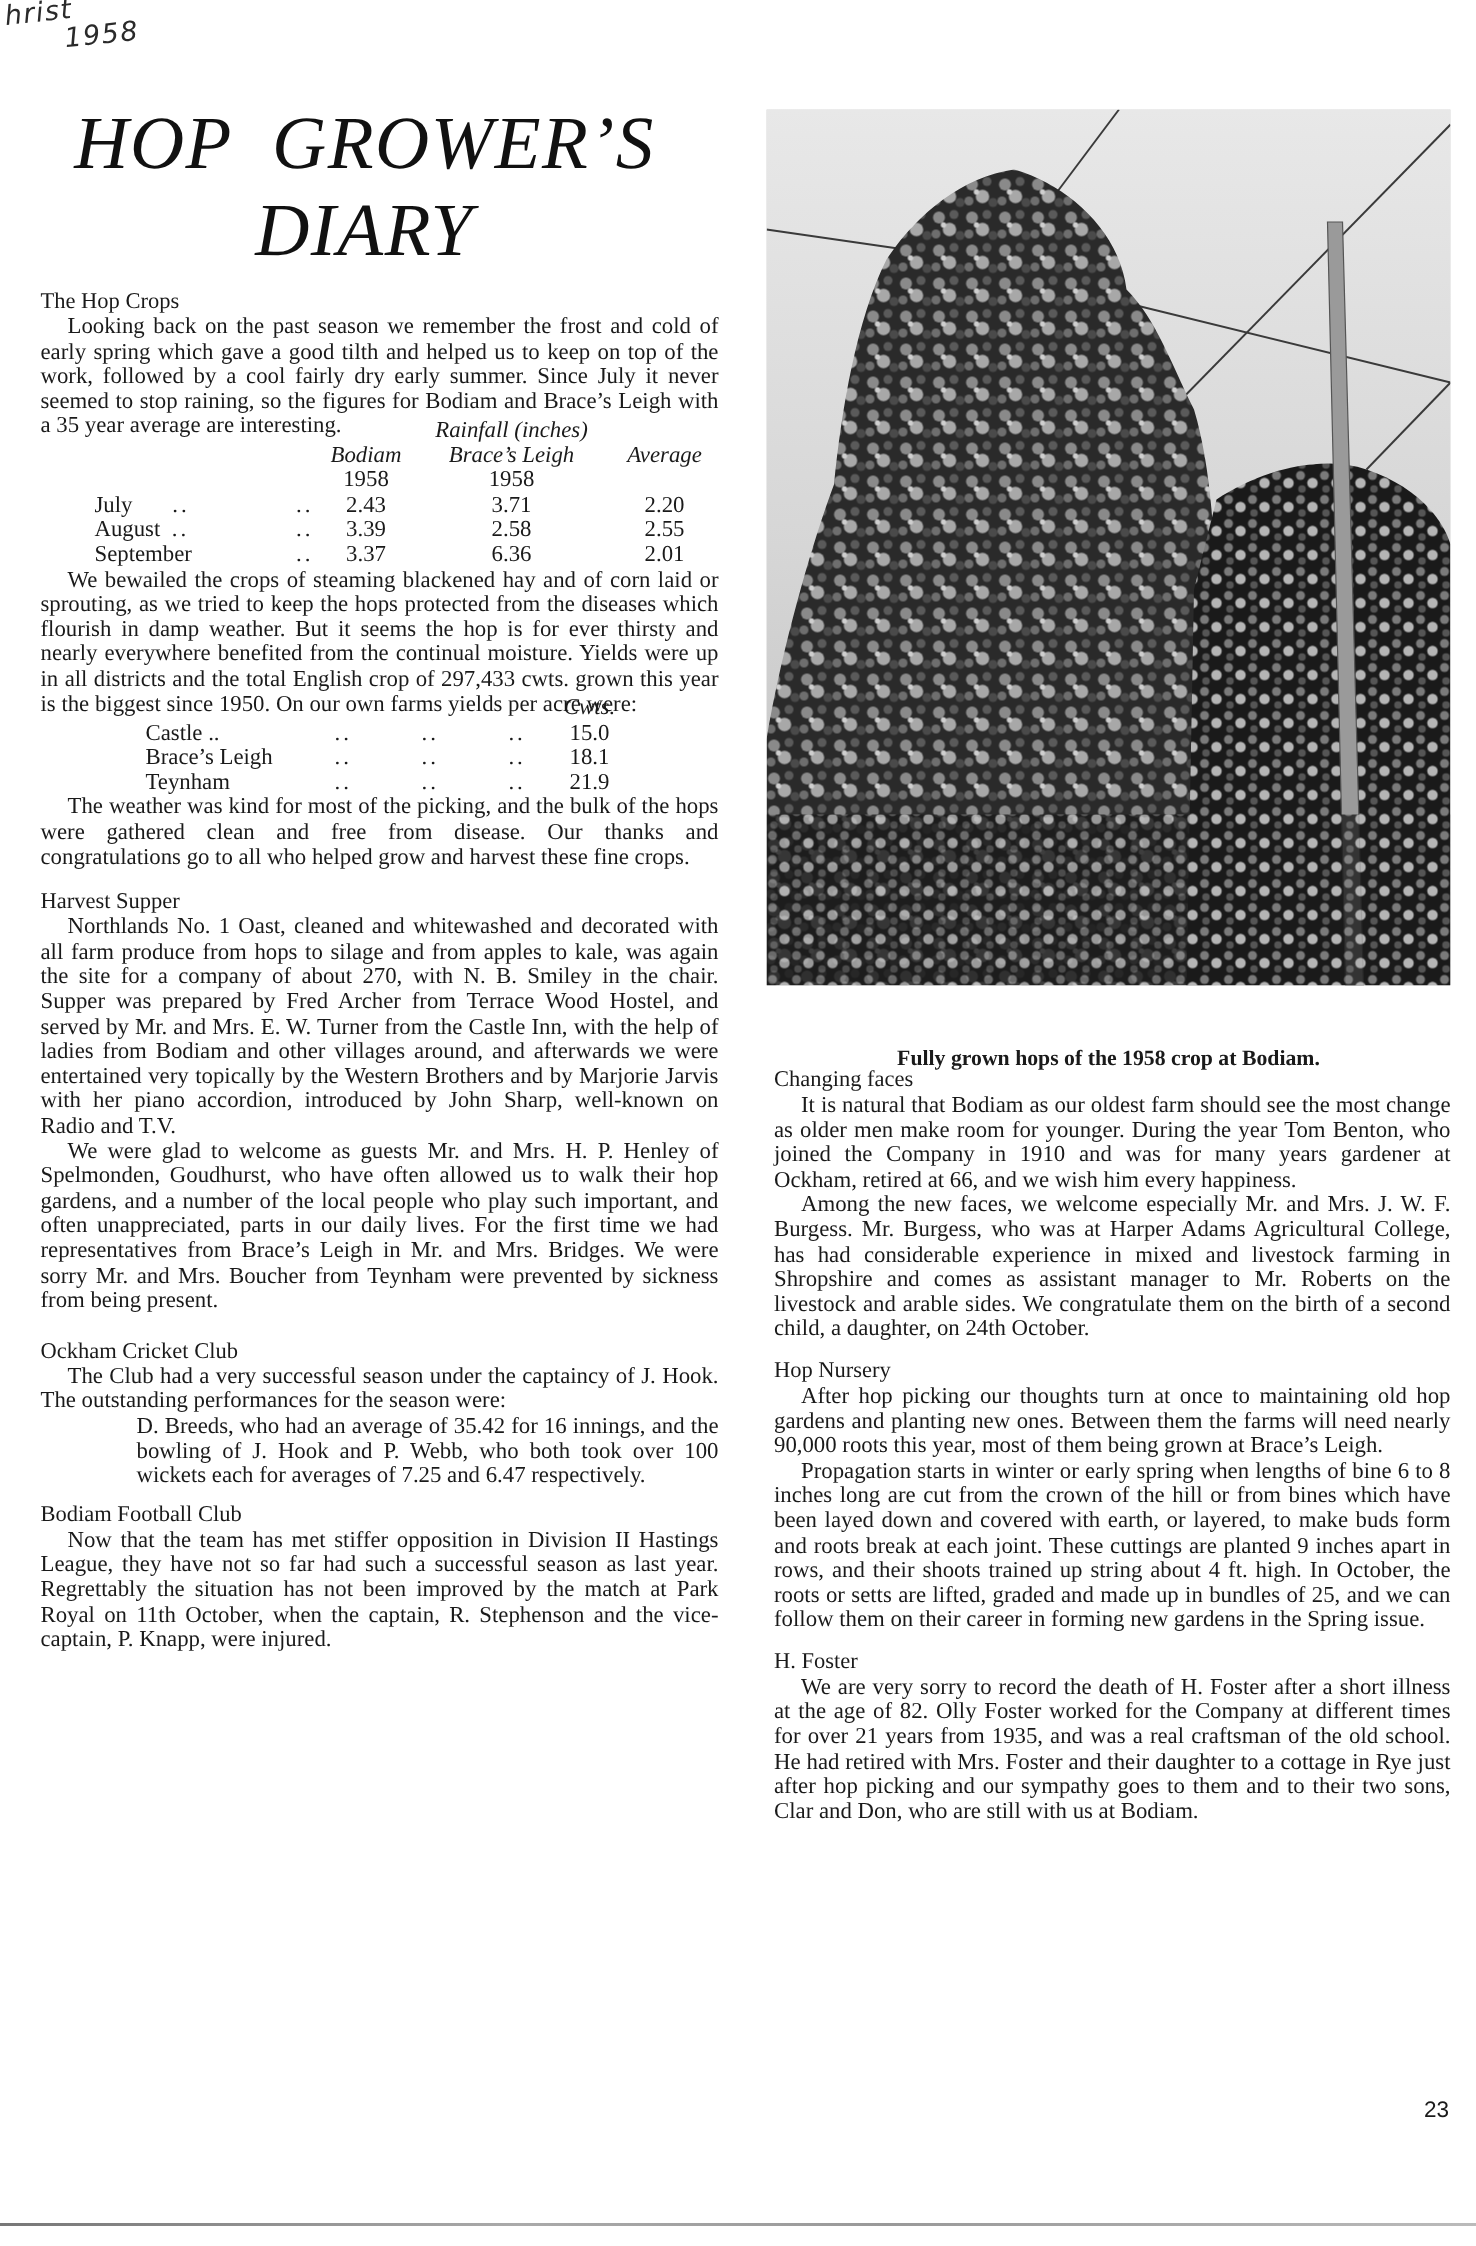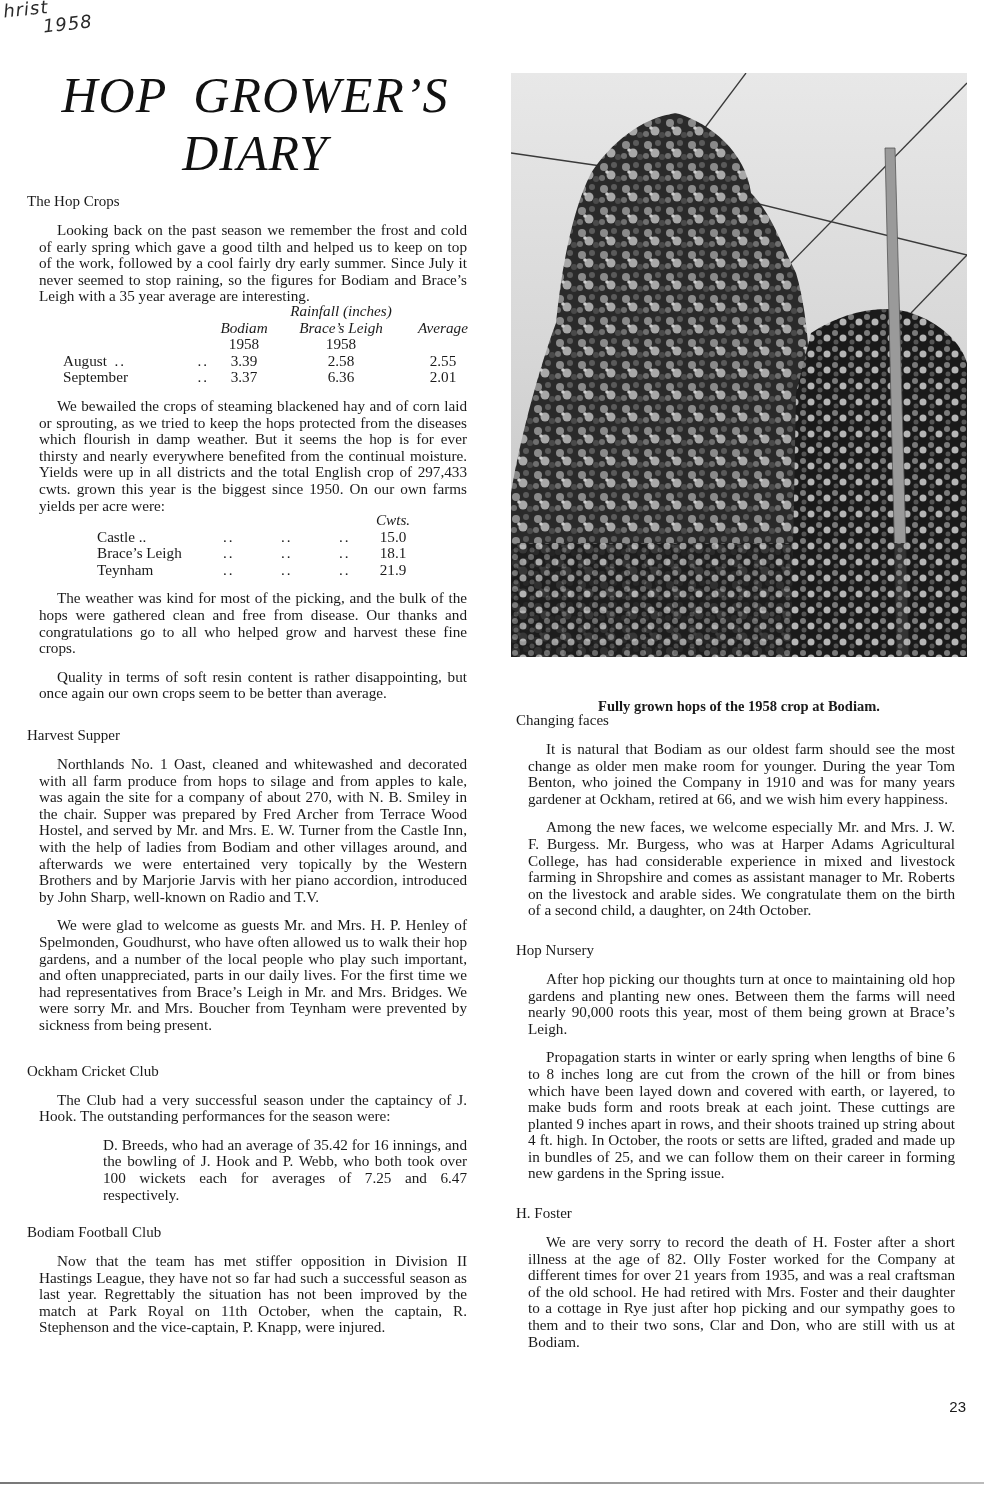--- a/index.html
+++ b/index.html
@@ -12,21 +12,21 @@
   .handwriting {
     font-family: "DejaVu Sans", sans-serif; font-style: italic;
     color: #2a2a2a; font-size: 18px; transform: rotate(-6deg);
     letter-spacing: 1px;
   }
   .title {
     font-style: italic; font-size: 50px; letter-spacing: 1px;
     text-align: center; line-height: 58px; color: #111;
   }
   .col { position: absolute; font-size: 15.2px; line-height: 16.6px; text-align: justify; }
-  .col p { margin: 12px; text-indent: 18px; }
+  .col p { margin: 0; text-indent: 18px; }
   .col h3 { margin: 0; font-size: 15px; font-weight: normal; line-height: 18px; text-indent: 0; }
   .gap { height: 12px; }
   table.rain { border-collapse: collapse; font-size: 15.2px; line-height: 16.6px; }
   table.rain td { padding: 0; vertical-align: top; }
   .ital { font-style: italic; margin-top: 24px; }
   .c { text-align: center; }
   .dots { letter-spacing: 2px; }
   .indentblock { padding-left: 64px; text-indent: 0 !important; }
   .photo {
     position: absolute; left: 511px; top: 73px; width: 456px; height: 584px;
@@ -40,21 +40,21 @@
   }
 </style>
 </head>
 <body>
 
 <div class="abs handwriting" style="left:4px; top:-4px;">
   <div>hrist</div>
   <div style="padding-left:38px; margin-top:-2px;">1958</div>
 </div>
 
-<div class="abs title" style="left:20px; top:66px; width:470px;">
+<div class="abs title" style="left:8px; top:66px; width:470px;">
   <div style="white-space:pre;">HOP  GROWER’S</div>
   <div>DIARY</div>
 </div>
 
 <div class="col" style="left:27px; top:192px; width:452px;">
 
   <section>
     <h3>The Hop Crops</h3>
     <p>Looking back on the past season we remember the frost and cold of early spring which gave a good tilth and helped us to keep on top of the work, followed by a cool fairly dry early summer.  Since July it never seemed to stop raining, so the figures for Bodiam and Brace’s Leigh with a 35 year average are interesting.</p>
 
@@ -79,20 +79,28 @@
       <tr>
         <td></td>
             <td></td>
             <td></td>
         <td class="c">1958</td>
         <td class="c">1958</td>
         <td></td>
       </tr>
       <tr>
         <td></td>
+        <td><span>July</span>&nbsp;&nbsp;&nbsp;&nbsp;&nbsp;&nbsp;&nbsp;<span class="dots">..</span></td>
+        <td class="dots" style="text-align:right; padding-right:4px;">..</td>
+        <td class="c">2.43</td>
+        <td class="c">3.71</td>
+        <td class="c">2.20</td>
+      </tr>
+      <tr>
+        <td></td>
         <td><span>August</span>&nbsp;&nbsp;<span class="dots">..</span></td>
         <td class="dots" style="text-align:right; padding-right:4px;">..</td>
         <td class="c">3.39</td>
         <td class="c">2.58</td>
         <td class="c">2.55</td>
       </tr>
       <tr>
         <td></td>
         <td><span>September</span></td>
         <td class="dots" style="text-align:right; padding-right:4px;">..</td>
@@ -132,21 +140,20 @@
         <td></td>
         <td>Teynham</td>
         <td class="dots" style="white-space:pre; padding-left:16px;">..        ..        ..</td>
         <td class="c">21.9</td>
         <td></td>
       </tr>
     </tbody>
       </table>
 
     <p>The weather was kind for most of the picking, and the bulk of the hops were gathered clean and free from disease. Our thanks and congratulations go to all who helped grow and harvest these fine crops.</p>
-    <p>Quality in terms of soft resin content is rather disappointing, but once again our own crops seem to be better than average.</p>
   </section>
 
   <div class="gap"></div>
 
   <section>
     <h3>Harvest Supper</h3>
     <p>Northlands No. 1 Oast, cleaned and whitewashed and decorated with all farm produce from hops to silage and from apples to kale, was again the site for a company of about 270, with N. B. Smiley in the chair.  Supper was prepared by Fred Archer from Terrace Wood Hostel, and served by Mr. and Mrs. E. W. Turner from the Castle Inn, with the help of ladies from Bodiam and other villages around, and afterwards we were entertained very topically by the Western Brothers and by Marjorie Jarvis with her piano accordion, introduced by John Sharp, well-known on Radio and T.V.</p>
     <p>We were glad to welcome as guests Mr. and Mrs. H. P. Henley of Spelmonden, Goudhurst, who have often allowed us to walk their hop gardens, and a number of the local people who play such important, and often unappreciated, parts in our daily lives.  For the first time we had representatives from Brace’s Leigh in Mr. and Mrs. Bridges.  We were sorry Mr. and Mrs. Boucher from Teynham were prevented by sickness from being present.</p>
   </section>
 

